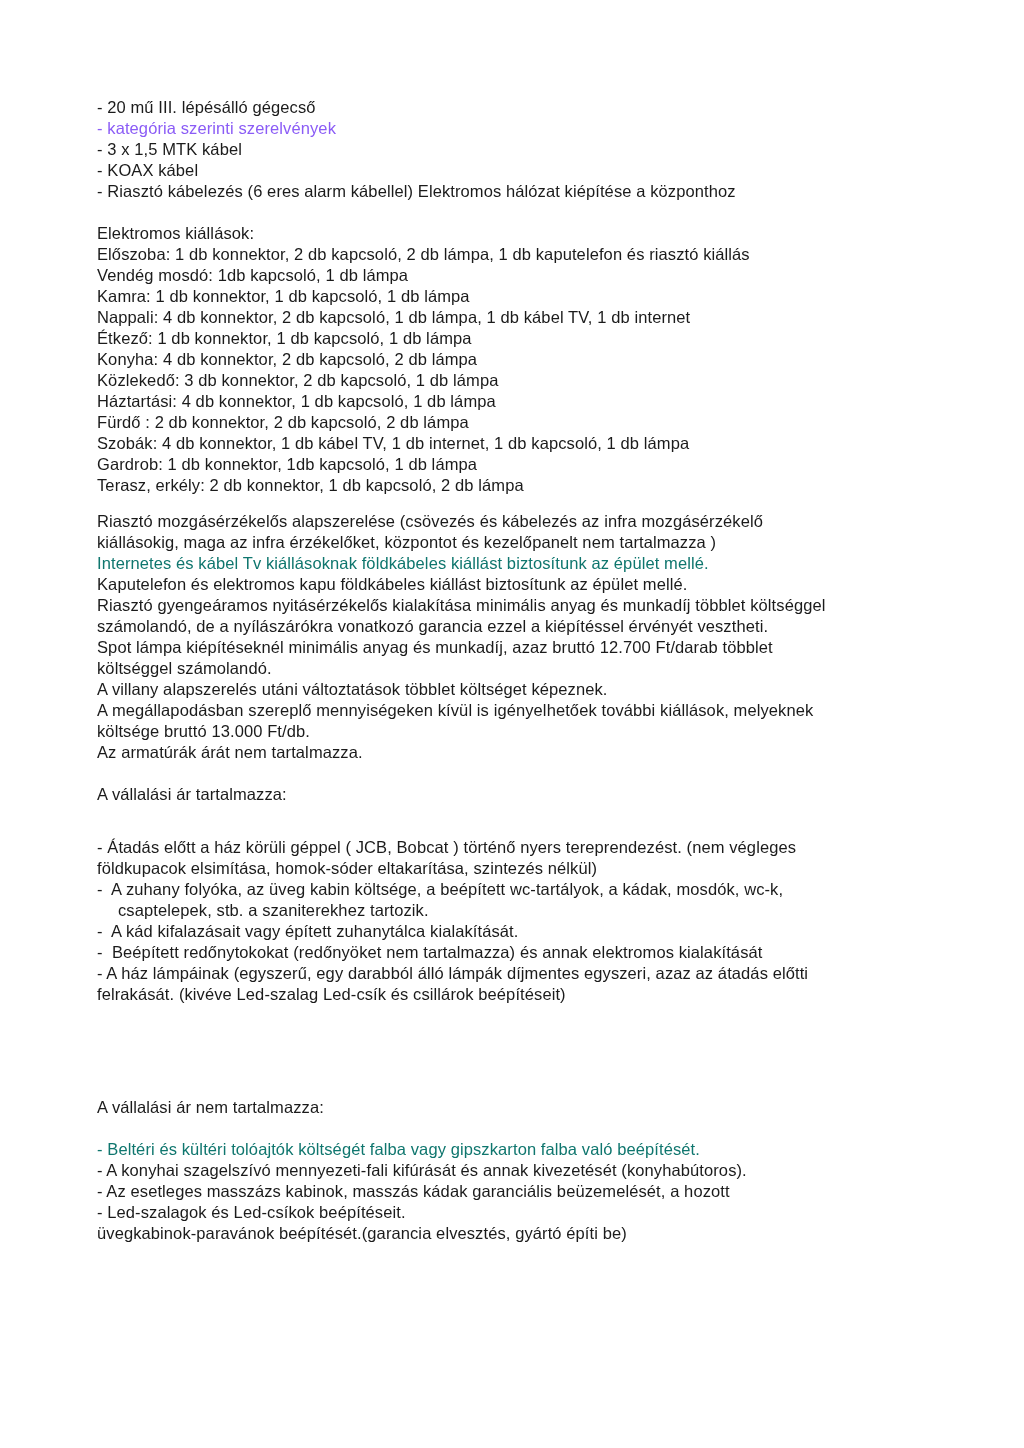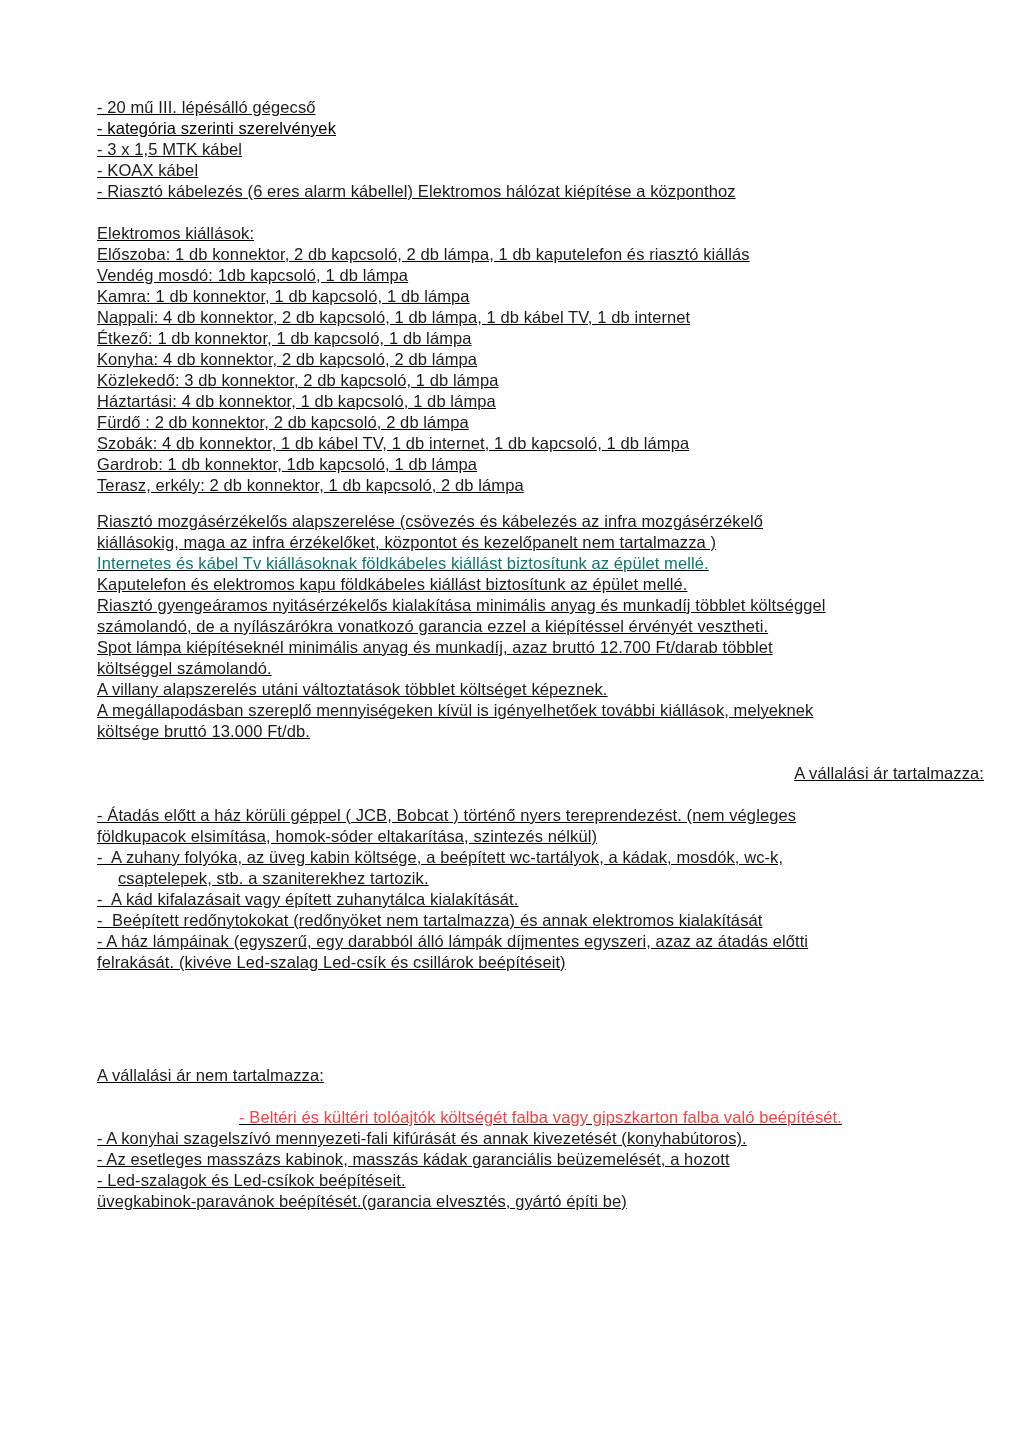--- a/index.html
+++ b/index.html
@@ -12,21 +12,20 @@
     height: 1448px;
     overflow: hidden;
     font-family: "Liberation Sans", "DejaVu Sans", sans-serif;
   }
   .page {
     box-sizing: border-box;
     width: 1024px;
     height: 1448px;
     padding: 97px 40px 0 97px;
     background: #ffffff;
-    text-decoration: underline;
   }
   .block {
     margin: 0;
   }
   .line {
     font-size: 16.5px;
     line-height: 21px;
     min-height: 21px;
     color: #1b1b1b;
     white-space: pre;
@@ -35,21 +34,21 @@
   .indent-1 {
     padding-left: 21px;
   }
 </style>
 </head>
 <body>
 
 <div class="page" style="background: rgb(255, 255, 255);">
     <div class="block" style="margin-bottom: 21px;">
       <div class="line" style="color: rgb(27, 27, 27);">- 20 mű III. lépésálló gégecső</div>
-      <div class="line" style="color: #000000;">- kategória szerinti szerelvények</div>
+      <div class="line" style="color: #8b5cf6;">- kategória szerinti szerelvények</div>
       <div class="line" style="color: rgb(27, 27, 27);">- 3 x 1,5 MTK kábel</div>
       <div class="line" style="color: rgb(27, 27, 27);">- KOAX kábel</div>
       <div class="line" style="color: rgb(27, 27, 27);">- Riasztó kábelezés (6 eres alarm kábellel) Elektromos hálózat kiépítése a központhoz</div>
     </div>
     <div class="block" style="margin-bottom: 15px;">
       <div class="line" style="color: rgb(27, 27, 27);">Elektromos kiállások:</div>
       <div class="line" style="color: rgb(27, 27, 27);">Előszoba: 1 db konnektor, 2 db kapcsoló, 2 db lámpa, 1 db kaputelefon és riasztó kiállás</div>
       <div class="line" style="color: rgb(27, 27, 27);">Vendég mosdó: 1db kapcsoló, 1 db lámpa</div>
       <div class="line" style="color: rgb(27, 27, 27);">Kamra: 1 db konnektor, 1 db kapcsoló, 1 db lámpa</div>
       <div class="line" style="color: rgb(27, 27, 27);">Nappali: 4 db konnektor, 2 db kapcsoló, 1 db lámpa, 1 db kábel TV, 1 db internet</div>
@@ -67,37 +66,38 @@
       <div class="line" style="color: rgb(27, 27, 27);">kiállásokig, maga az infra érzékelőket, központot és kezelőpanelt nem tartalmazza )</div>
       <div class="line" style="color: #0f766e;">Internetes és kábel Tv kiállásoknak földkábeles kiállást biztosítunk az épület mellé.</div>
       <div class="line" style="color: rgb(27, 27, 27);">Kaputelefon és elektromos kapu földkábeles kiállást biztosítunk az épület mellé.</div>
       <div class="line" style="color: rgb(27, 27, 27);">Riasztó gyengeáramos nyitásérzékelős kialakítása minimális anyag és munkadíj többlet költséggel</div>
       <div class="line" style="color: rgb(27, 27, 27);">számolandó, de a nyílászárókra vonatkozó garancia ezzel a kiépítéssel érvényét vesztheti.</div>
       <div class="line" style="color: rgb(27, 27, 27);">Spot lámpa kiépítéseknél minimális anyag és munkadíj, azaz bruttó 12.700 Ft/darab többlet</div>
       <div class="line" style="color: rgb(27, 27, 27);">költséggel számolandó.</div>
       <div class="line" style="color: rgb(27, 27, 27);">A villany alapszerelés utáni változtatások többlet költséget képeznek.</div>
       <div class="line" style="color: rgb(27, 27, 27);">A megállapodásban szereplő mennyiségeken kívül is igényelhetőek további kiállások, melyeknek</div>
       <div class="line" style="color: rgb(27, 27, 27);">költsége bruttó 13.000 Ft/db.</div>
+      <div class="line" style="color: rgb(27, 27, 27);">Az armatúrák árát nem tartalmazza.</div>
     </div>
-    <div class="block" style="margin-bottom: 21px; text-align: right;">
+    <div class="block" style="margin-bottom: 32px;">
       <div class="line" style="color: rgb(27, 27, 27);">A vállalási ár tartalmazza:</div>
     </div>
     <div class="block" style="margin-bottom: 92px;">
       <div class="line" style="color: rgb(27, 27, 27);">- Átadás előtt a ház körüli géppel ( JCB, Bobcat ) történő nyers tereprendezést. (nem végleges</div>
       <div class="line" style="color: rgb(27, 27, 27);">földkupacok elsimítása, homok-sóder eltakarítása, szintezés nélkül)</div>
       <div class="line" style="color: rgb(27, 27, 27);">-  A zuhany folyóka, az üveg kabin költsége, a beépített wc-tartályok, a kádak, mosdók, wc-k,</div>
       <div class="line indent-1" style="color: rgb(27, 27, 27);">csaptelepek, stb. a szaniterekhez tartozik.</div>
       <div class="line" style="color: rgb(27, 27, 27);">-  A kád kifalazásait vagy épített zuhanytálca kialakítását.</div>
       <div class="line" style="color: rgb(27, 27, 27);">-  Beépített redőnytokokat (redőnyöket nem tartalmazza) és annak elektromos kialakítását</div>
       <div class="line" style="color: rgb(27, 27, 27);">- A ház lámpáinak (egyszerű, egy darabból álló lámpák díjmentes egyszeri, azaz az átadás előtti</div>
       <div class="line" style="color: rgb(27, 27, 27);">felrakását. (kivéve Led-szalag Led-csík és csillárok beépítéseit)</div>
     </div>
     <div class="block" style="margin-bottom: 21px;">
       <div class="line" style="color: rgb(27, 27, 27);">A vállalási ár nem tartalmazza:</div>
     </div>
     <div class="block">
-      <div class="line" style="color: #ef4444; text-align: center;">- Beltéri és kültéri tolóajtók költségét falba vagy gipszkarton falba való beépítését.</div>
+      <div class="line" style="color: #0f766e;">- Beltéri és kültéri tolóajtók költségét falba vagy gipszkarton falba való beépítését.</div>
       <div class="line" style="color: rgb(27, 27, 27);">- A konyhai szagelszívó mennyezeti-fali kifúrását és annak kivezetését (konyhabútoros).</div>
       <div class="line" style="color: rgb(27, 27, 27);">- Az esetleges masszázs kabinok, masszás kádak garanciális beüzemelését, a hozott</div>
       <div class="line" style="color: rgb(27, 27, 27);">- Led-szalagok és Led-csíkok beépítéseit.</div>
       <div class="line" style="color: rgb(27, 27, 27);">üvegkabinok-paravánok beépítését.(garancia elvesztés, gyártó építi be)</div>
     </div>
   </div>
 
 </body></html>

